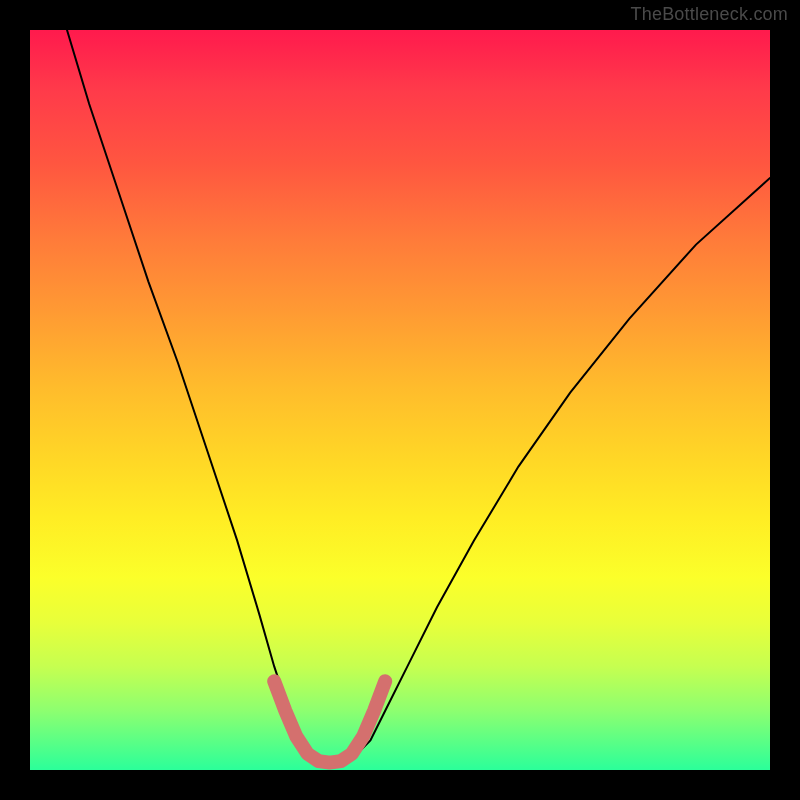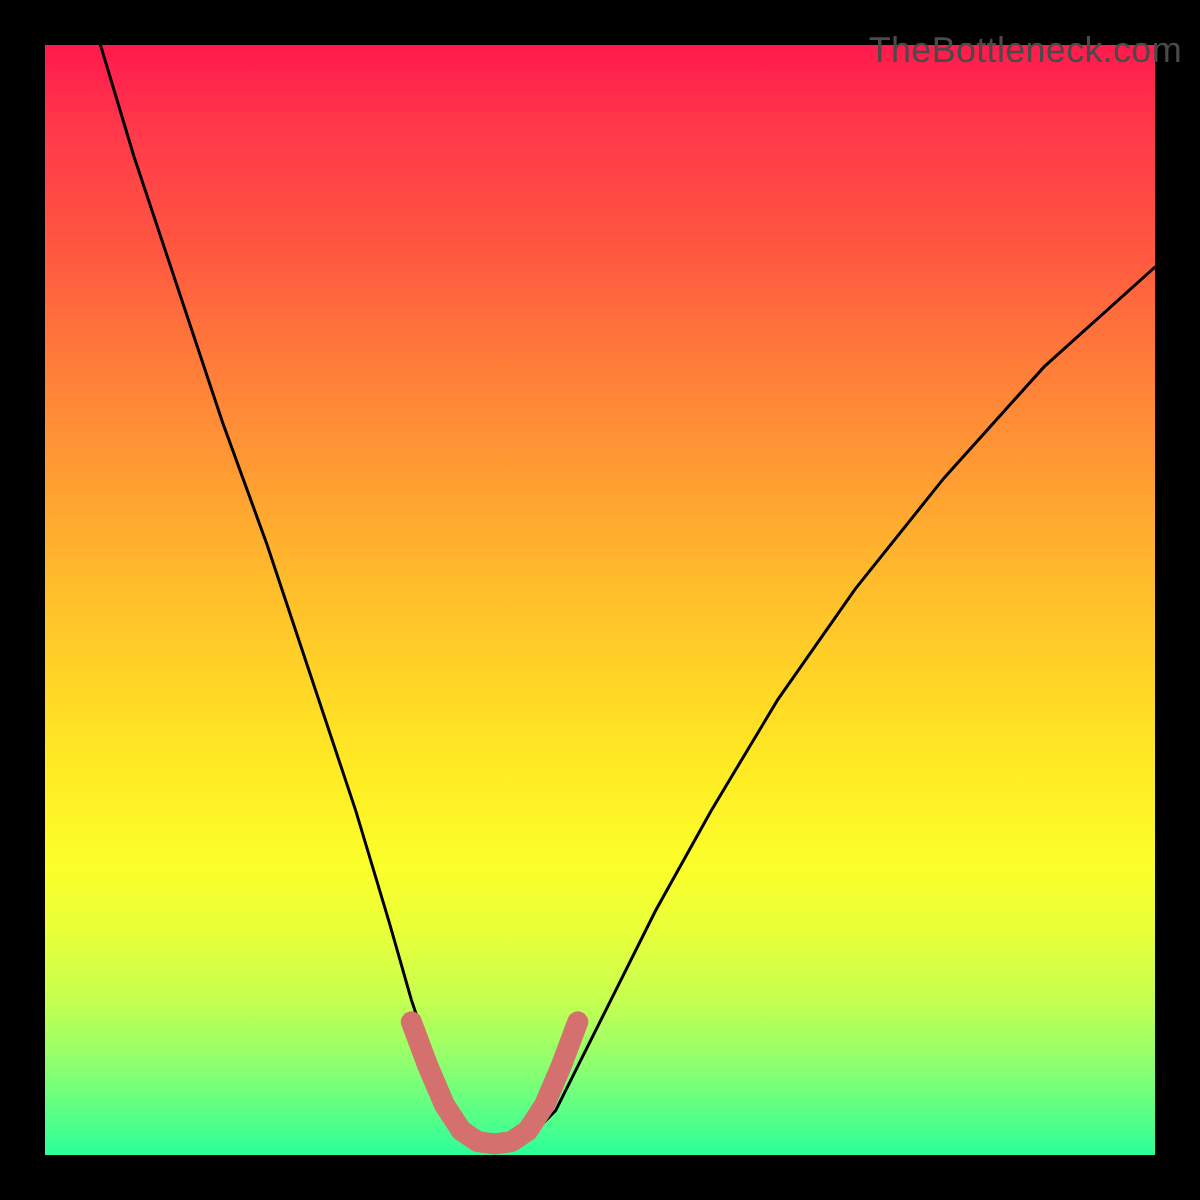--- a/index.html
+++ b/index.html
@@ -35,24 +35,24 @@
       #ffed24 66%,
       #fbff2a 74%,
       #e8ff3a 80%,
       #c6ff50 86%,
       #8dff70 92%,
       #2bff9a 100%
     );
   }
   .watermark {
     position: absolute;
-    top: 20px;
+    top: 4px;
     right: 12px;
     font-family: Arial, Helvetica, sans-serif;
-    font-size: 24px;
+    font-size: 18px;
     color: #4a4a4a;
     letter-spacing: 0.2px;
     user-select: none;
     margin-left: 10px;
   }
   svg.curve {
     position: absolute;
     left: 0;
     top: 0;
     width: 740px;

